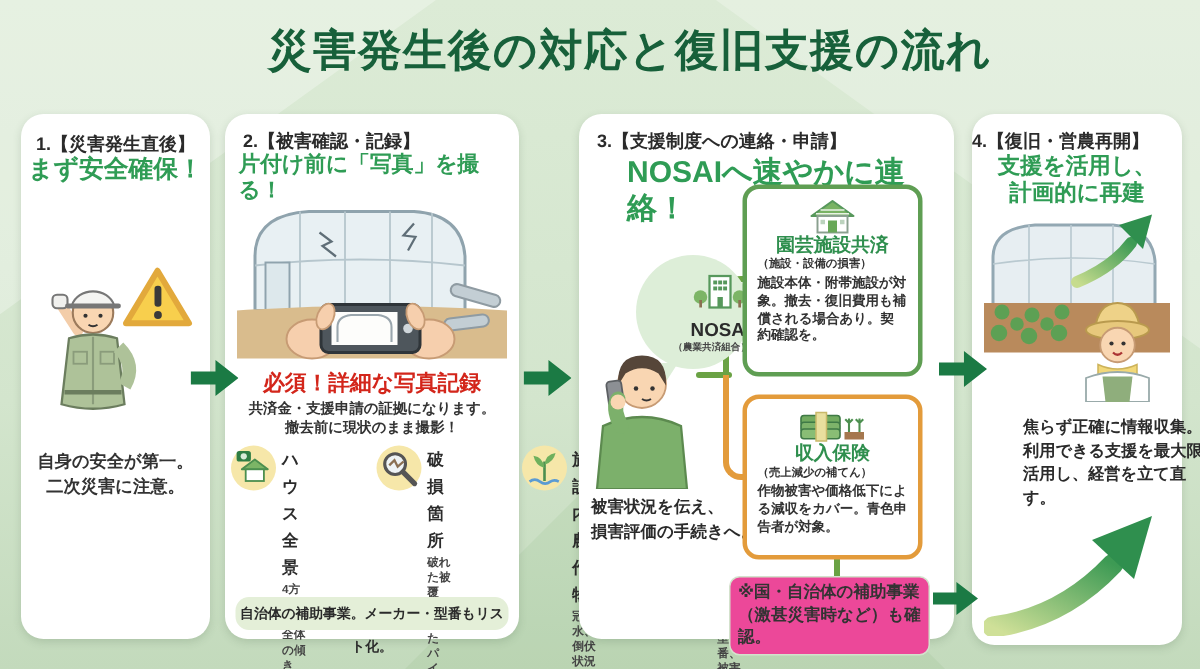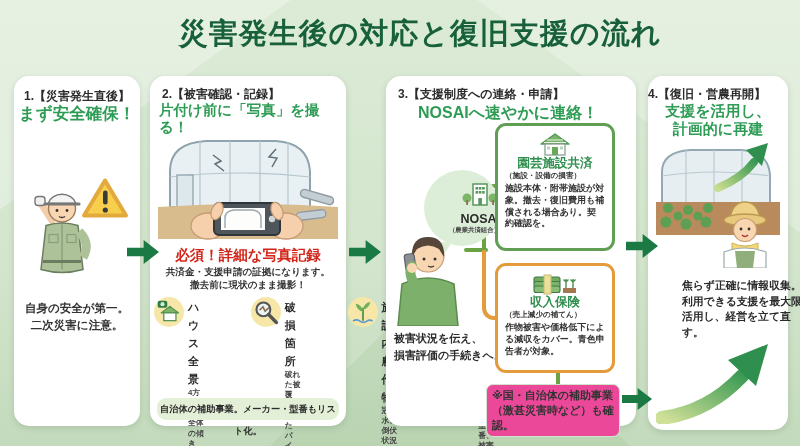--- a/index.html
+++ b/index.html
@@ -52,21 +52,21 @@
   .check-icon{flex:0 0 30px;width:30px;height:30px;border-radius:50%;background:#f6e7a9;display:flex;align-items:center;justify-content:center;}
   .check-text{margin-left:4px;}
   .check-label{font-size:11px;font-weight:bold;color:#2b2b2b;line-height:1.15;}
   .check-detail{font-size:7.8px;font-weight:bold;color:#444;line-height:1.3;margin-top:1px;}
   .p2-band{
     position:absolute;left:7px;right:7px;bottom:6px;height:22px;border-radius:9px;
     background:#e4efd8;text-align:center;line-height:22px;font-size:9.2px;font-weight:bold;color:#2b2b2b;
   }
   
   #card3 .step-label{position:absolute;top:10px;left:12px;}
-  #card3 .headline{position:absolute;top:27px;left:32px;font-size:16px;}
+  #card3 .headline{position:absolute;top:27px;left:32px;font-size:20px;}
   .bubble{
     position:absolute;left:38px;top:94px;width:76px;height:76px;border-radius:50%;
     background:#ddeed8;display:flex;flex-direction:column;align-items:flex-end;justify-content:center;z-index:2;
   }
   .bubble-tail{position:absolute;left:52px;top:166px;width:14px;height:12px;background:#ddeed8;clip-path:polygon(20% 0,100% 0,45% 100%);}
   .bubble-name{font-size:12.5px;font-weight:bold;color:#2b2b2b;margin-top:1px;}
   .bubble-sub{font-size:6.4px;font-weight:bold;color:#444;}
   .person{position:absolute;left:2px;top:152px;width:76px;height:98px;z-index:2;}
   .p3-caption{position:absolute;left:8px;top:254px;width:112px;font-size:11px;font-weight:bold;color:#2b2b2b;line-height:1.5;}
   .program{position:absolute;left:109px;width:120px;border-radius:11px;background:#fff;padding:4px 7px 5px 7px;box-sizing:border-box;z-index:2;}

